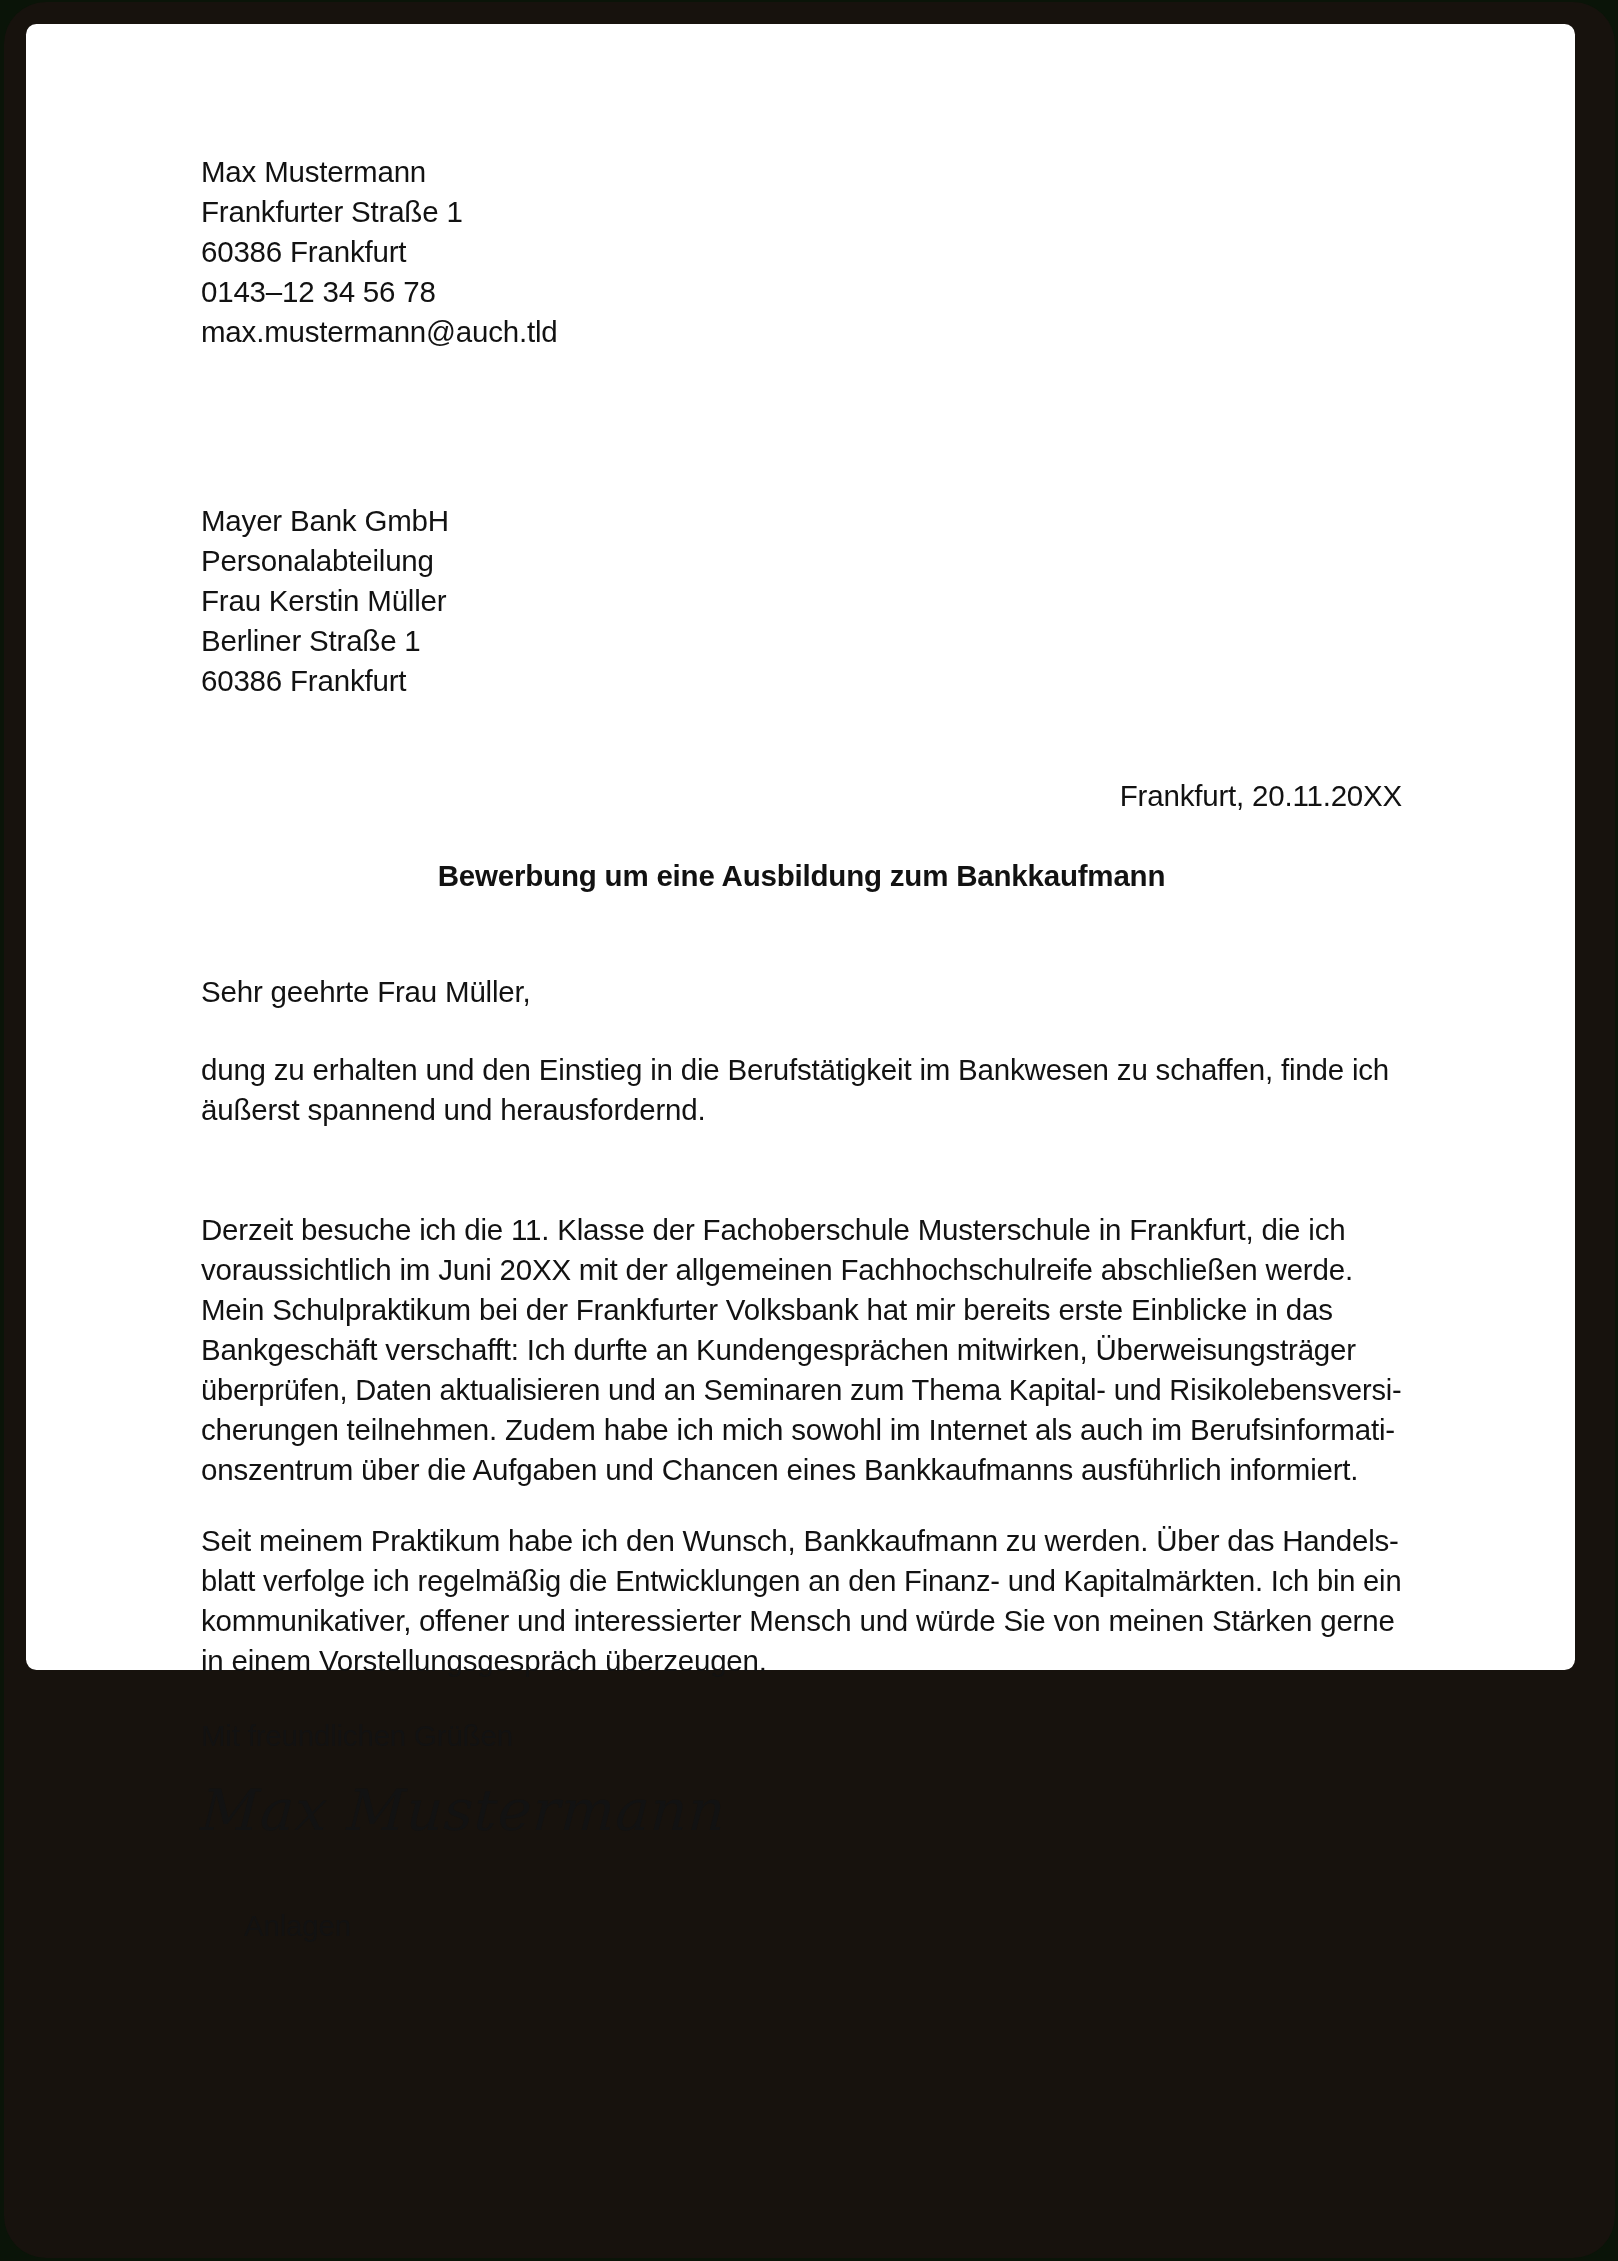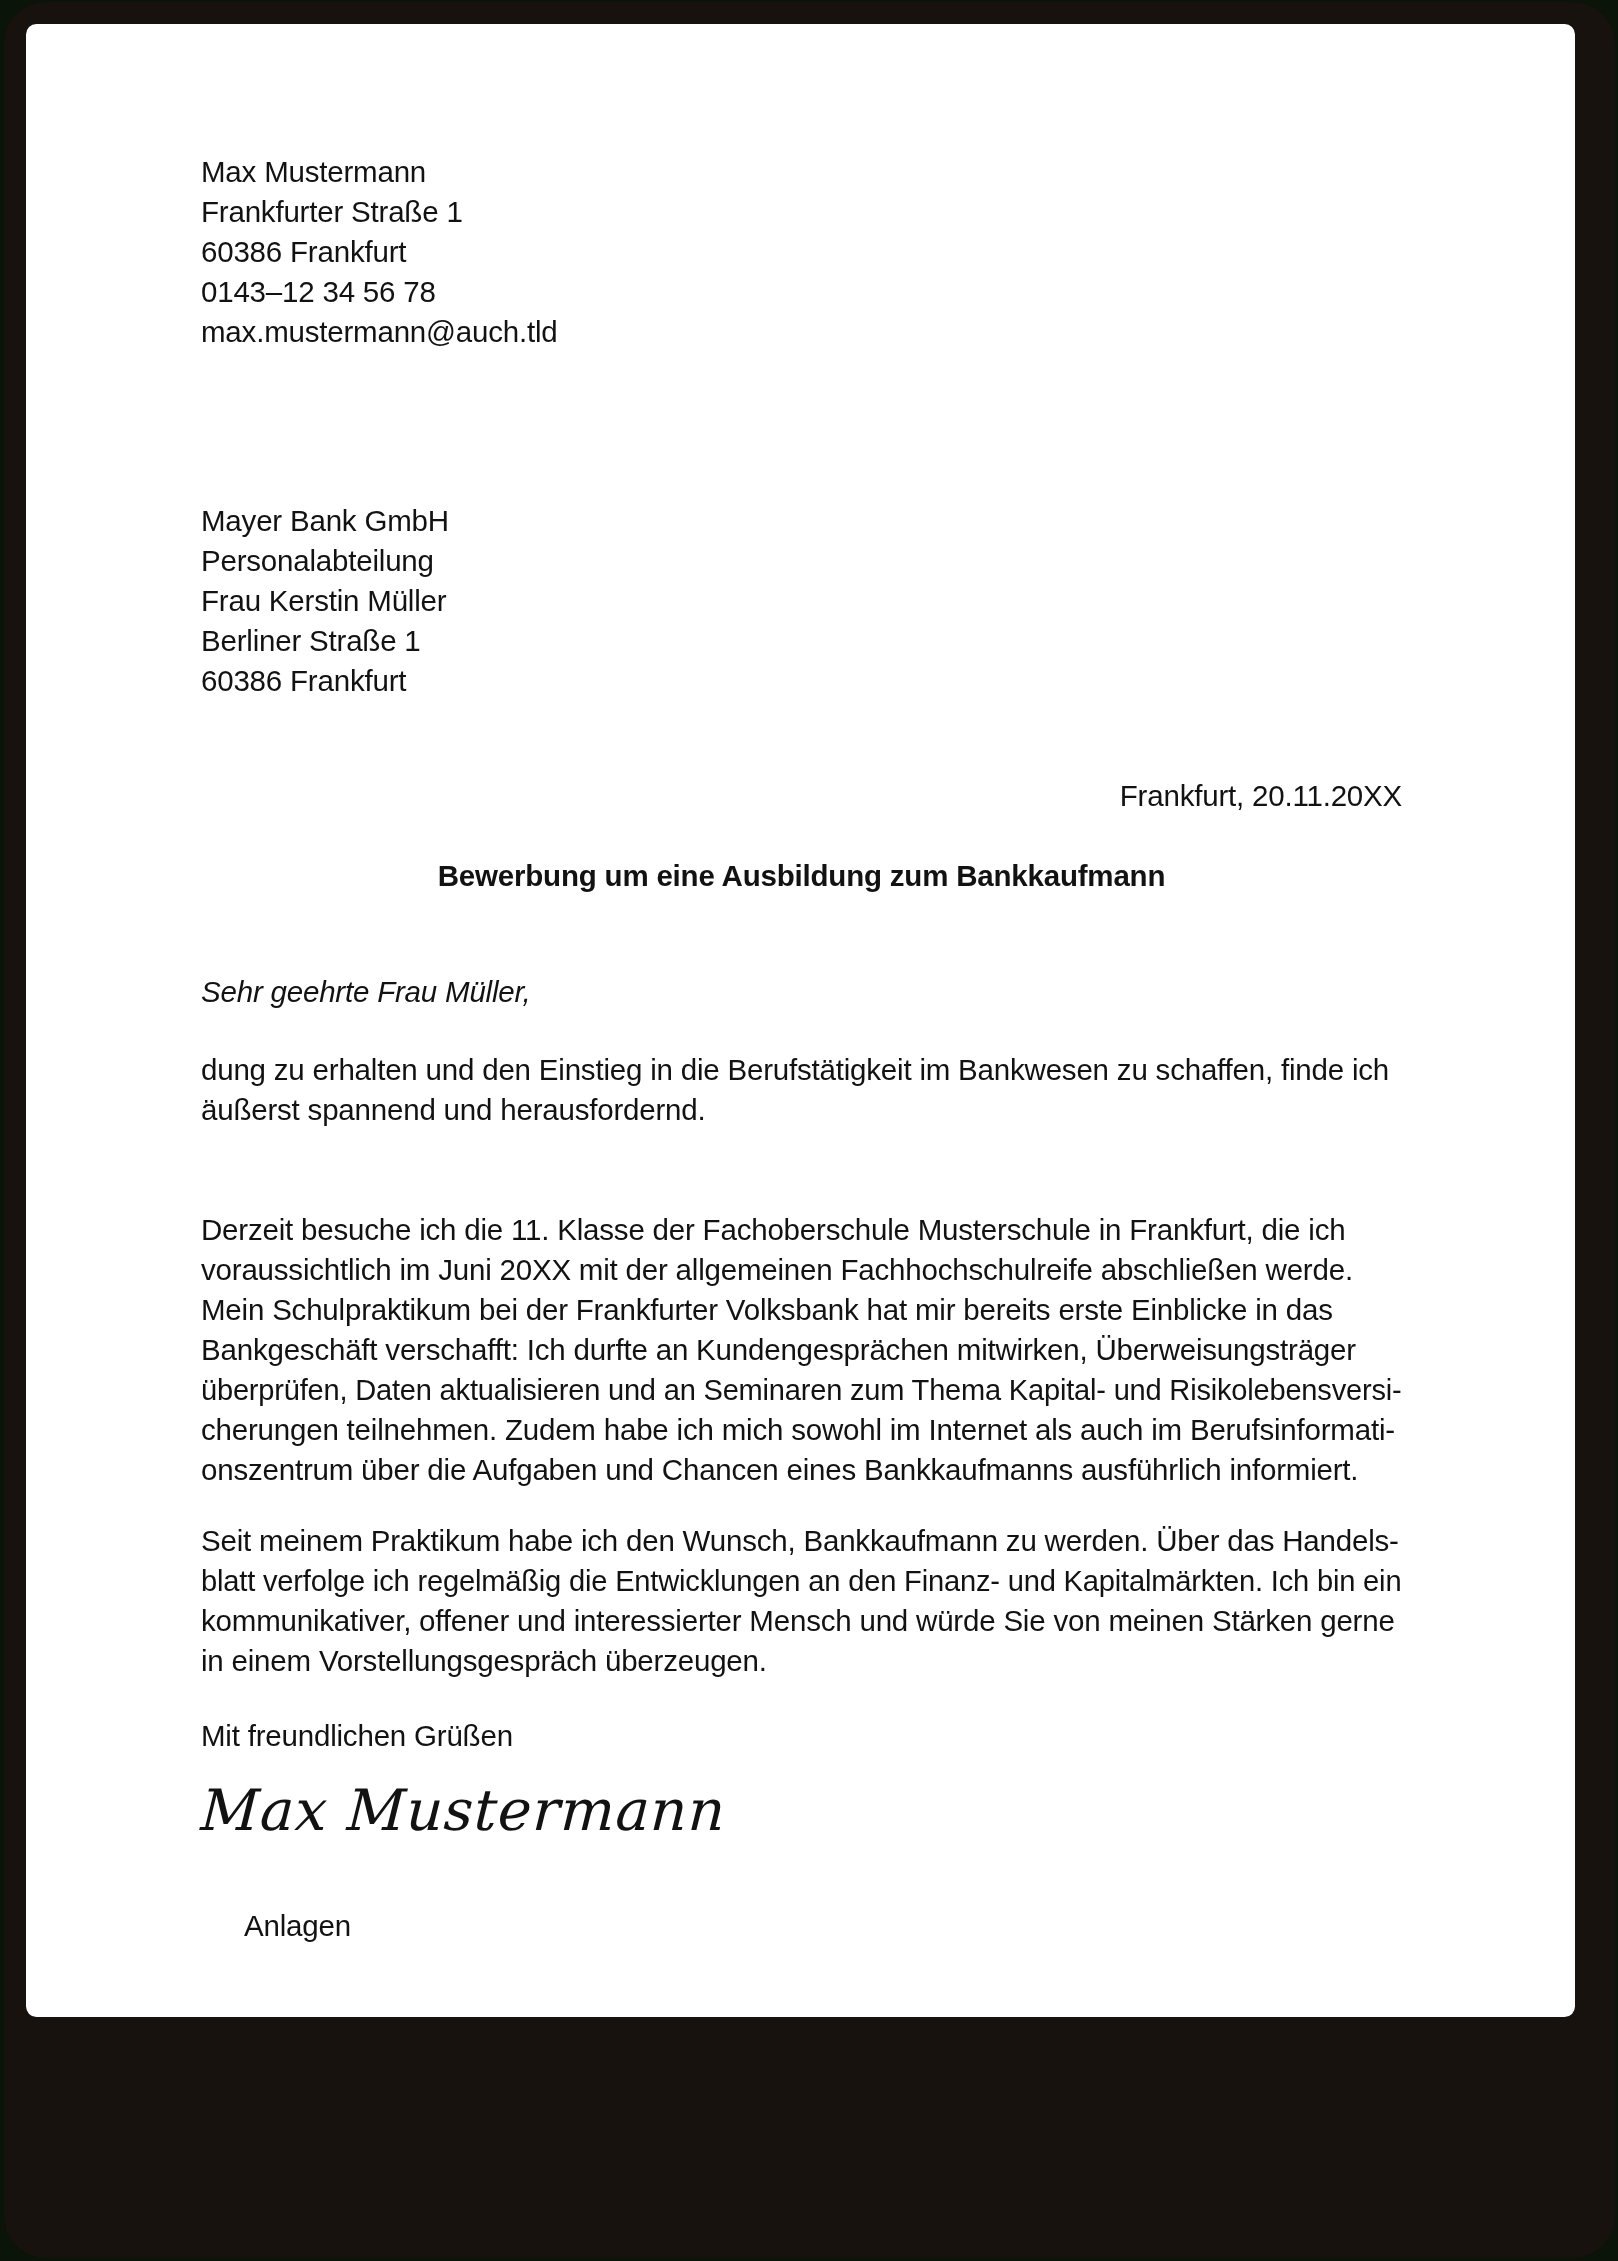--- a/index.html
+++ b/index.html
@@ -13,21 +13,21 @@
   }
   .frame {
     position: absolute;
     left: 3.5px; top: 1.7px; right: 3.5px; bottom: 3.5px;
     background: var(--frame-bg, #17120d);
     border-radius: 42px;
   }
   .page {
     position: absolute;
     left: 26px; top: 24px;
-    width: 1549px; height: 1993px;
+    width: 1549px; height: 1646px;
     background: var(--paper-bg, #ffffff);
     border-radius: 10.4px;
   }
   .content {
     position: absolute;
     left: 175px; top: 0;
     width: 1201px; height: 100%;
     color: var(--text-color, #121212);
     font-size: 29.5px;
     letter-spacing: -0.2px;
@@ -36,21 +36,21 @@
   .line {
     display: block;
     white-space: nowrap;
     line-height: 40px;
     transform-origin: left center;
   }
   .sender    { top: 128px; }
   .recipient { top: 477px; }
   .dateline  { top: 752px; text-align: right; line-height: 40px; }
   .subject   { top: 830px; font-weight: 700; line-height: 43px; text-align: center; }
-  .salutation{ top: 948px; line-height: 40px; font-style: italic; }
+  .salutation{ top: 948px; line-height: 40px; }
   .para1     { top: 1026px; }
   .para2     { top: 1186px; }
   .para3     { top: 1497px; }
   .closing   { top: 1692px; line-height: 40px; }
   .signature {
     top: 1747px;
     font-family: "DejaVu Serif", serif;
     font-style: italic;
     font-size: 57px;
     line-height: 78px;

